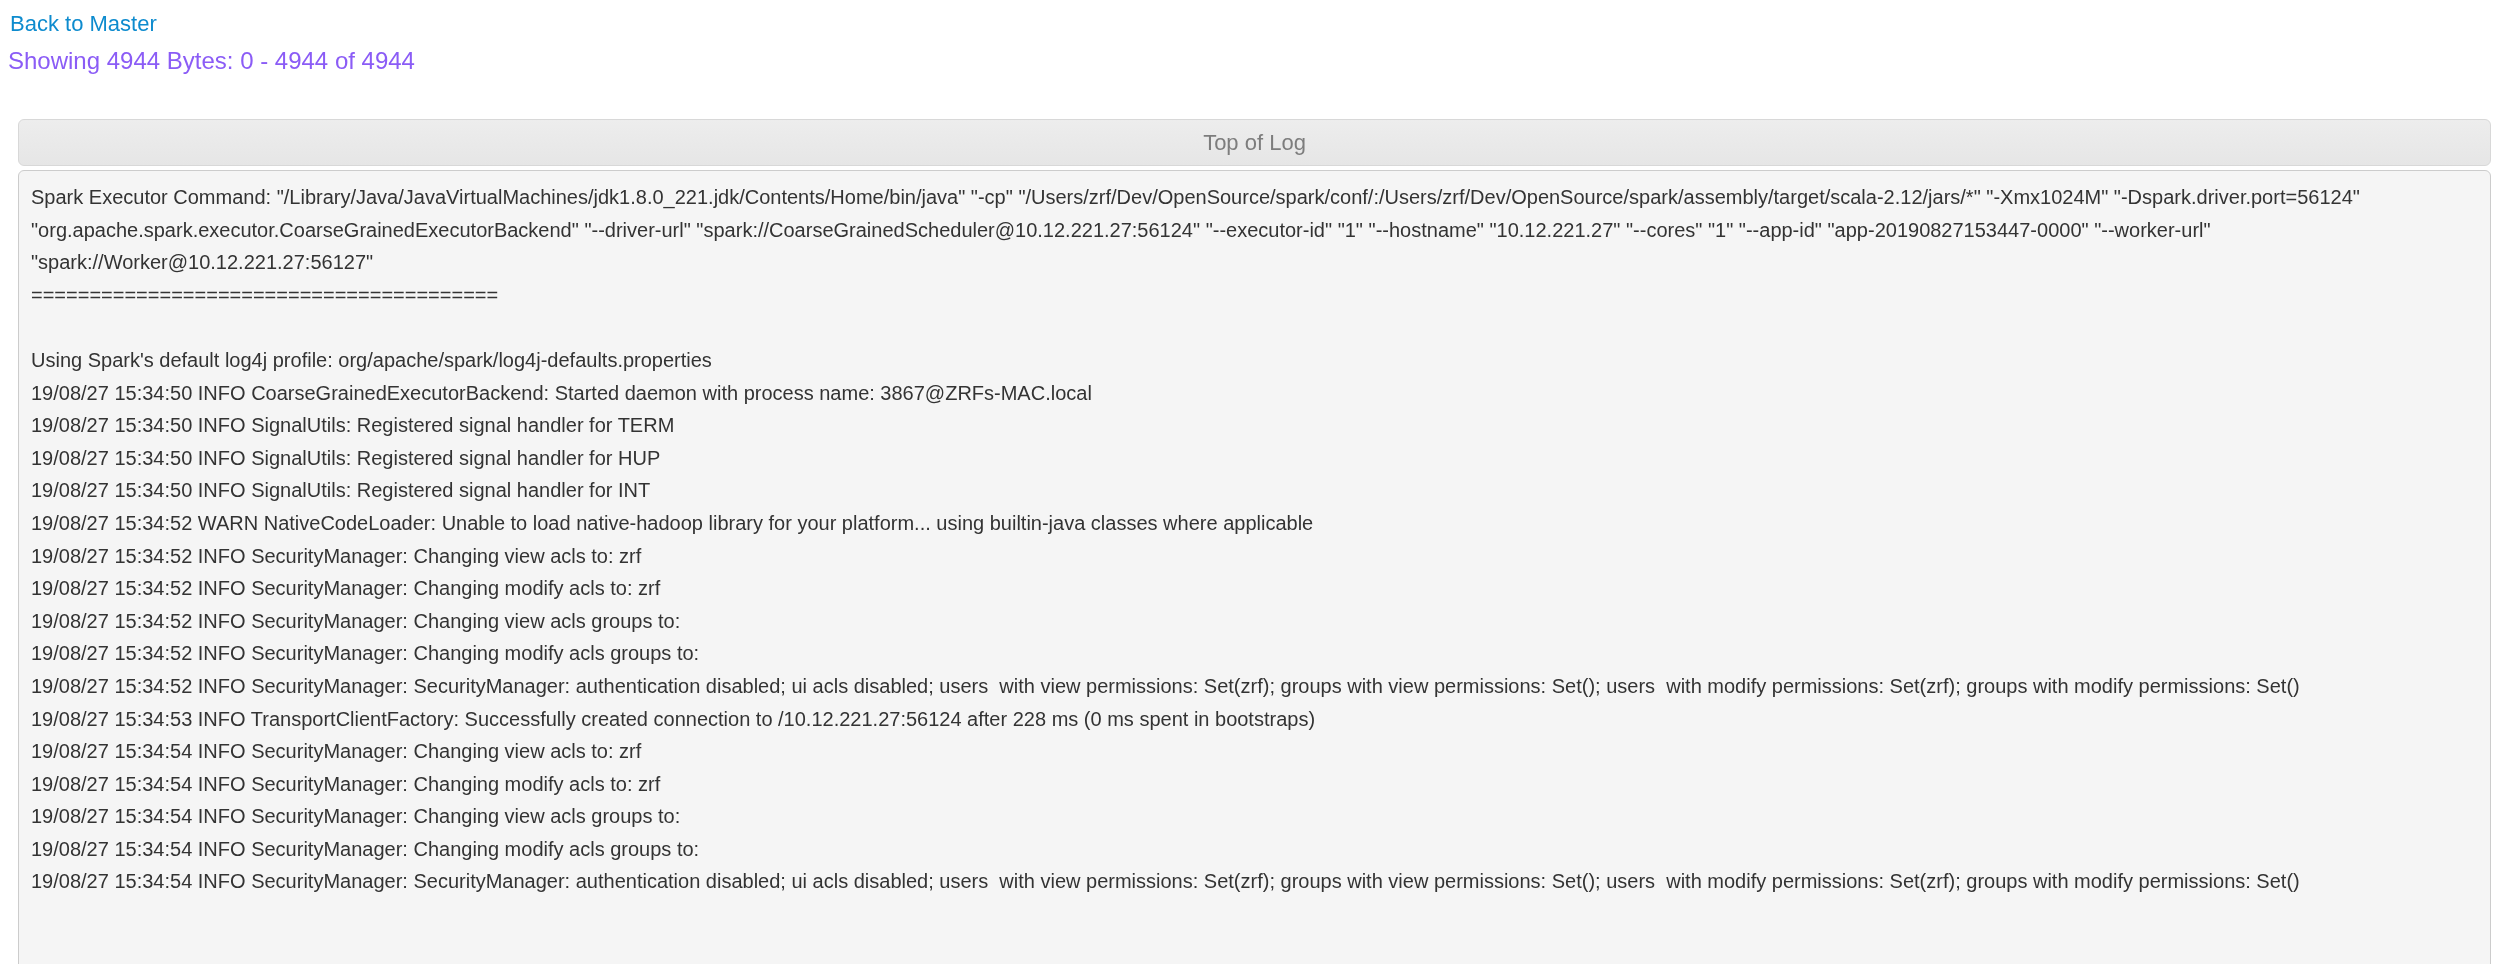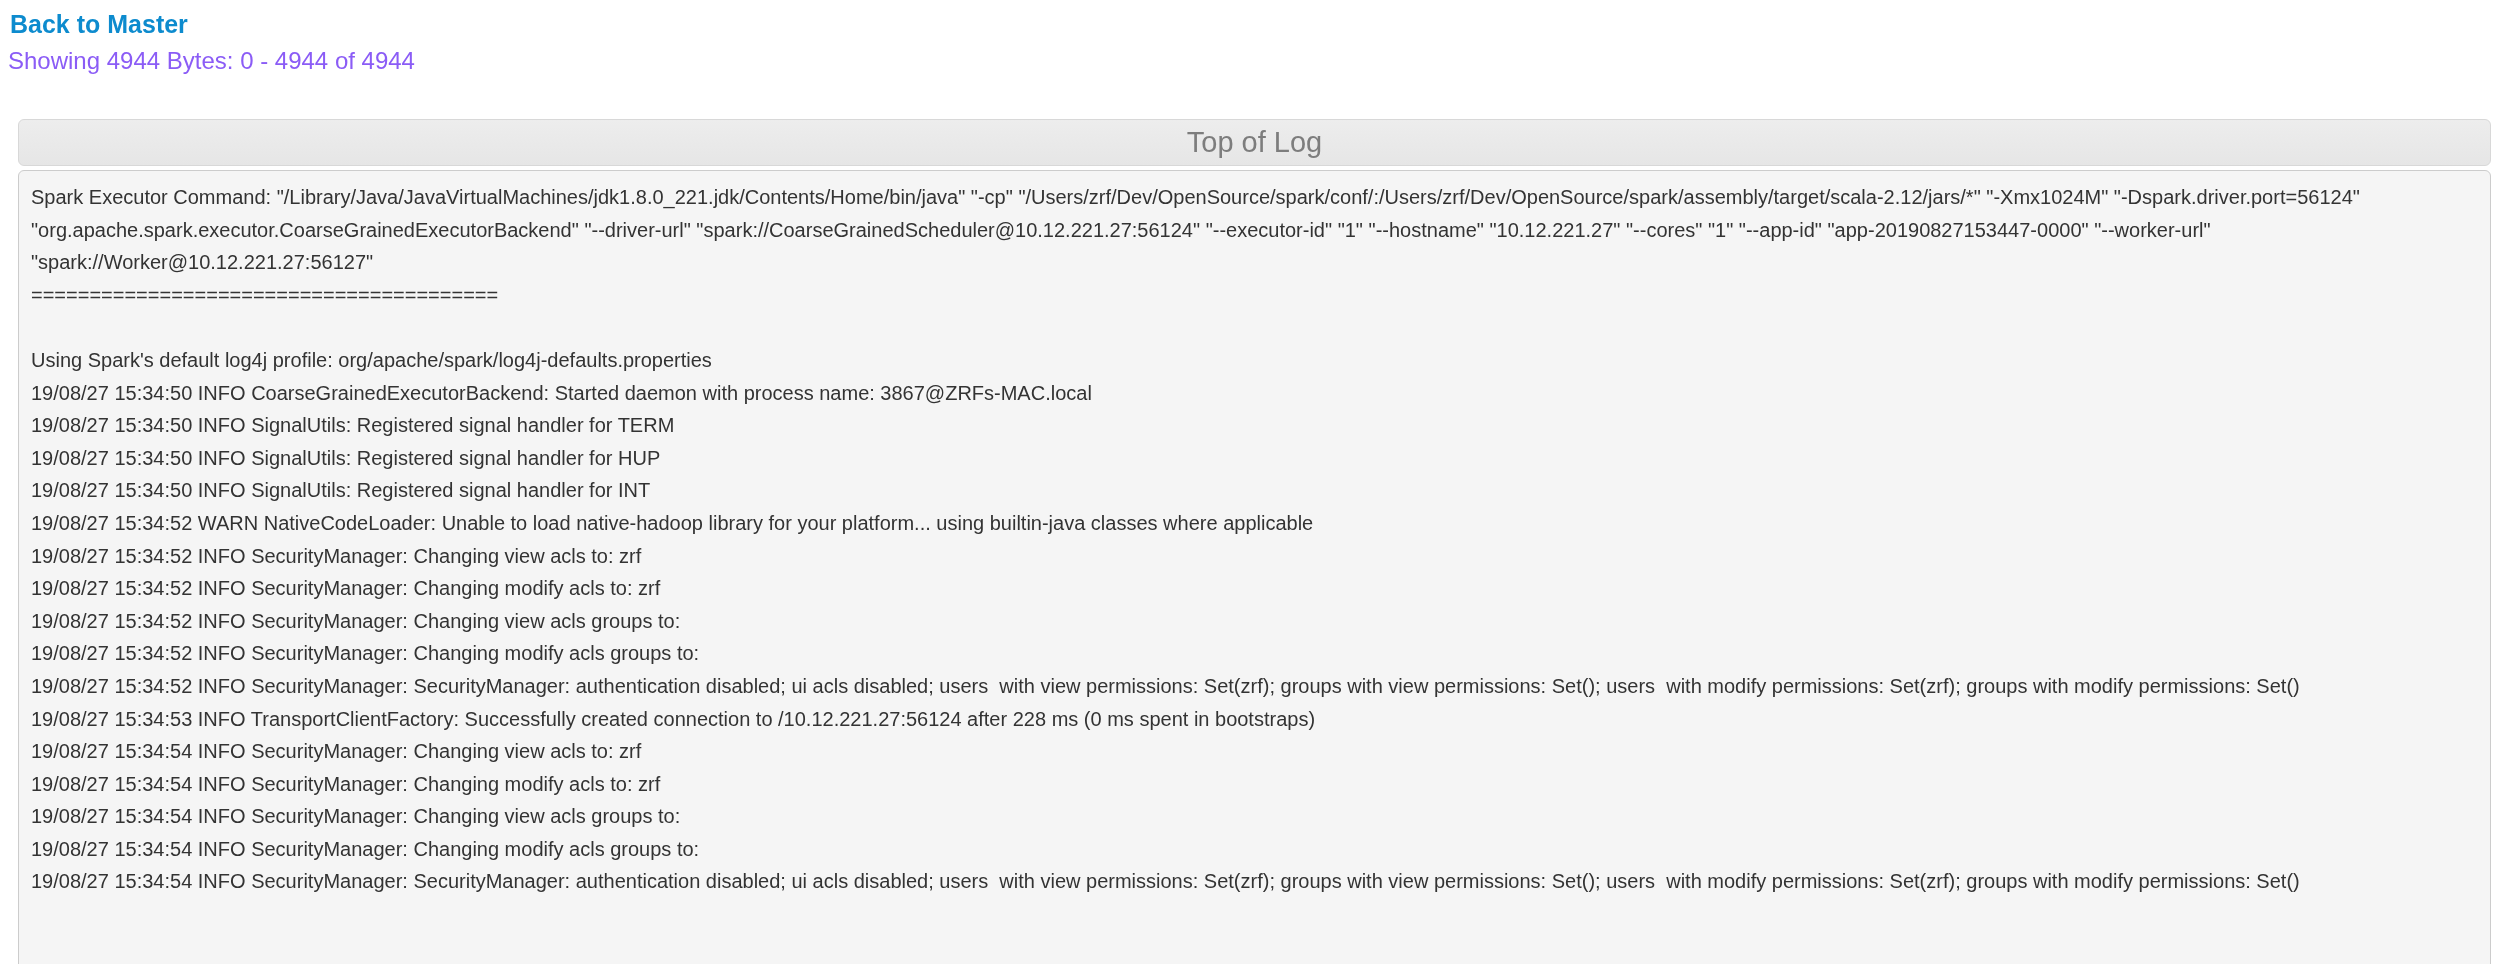--- a/index.html
+++ b/index.html
@@ -14,45 +14,44 @@
   }
   .page {
     width: 2510px;
     height: 964px;
     overflow: hidden;
     position: relative;
   }
   .back-link {
     display: inline-block;
     margin: 10px 0 0 10px;
-    font-size: 25px;
+    font-size: 22px;
     line-height: 28px;
     color: #0d8bce;
     text-decoration: none;
     cursor: pointer;
-    font-weight: bold;
   }
   .byte-info {
     margin: 9px 0 0 8px;
     font-size: 24px;
     line-height: 28px;
     color: #8b5cf6;
   }
   .panel {
     margin: 44px 19px 0 18px;
   }
   .panel-header {
     height: 47px;
     background: linear-gradient(#ededed, #e6e6e6);
     border: 1px solid #d8d8d8;
     border-radius: 6px;
     display: flex;
     align-items: center;
     justify-content: center;
-    font-size: 29px;
+    font-size: 22px;
     color: #7d7d7d;
     cursor: pointer;
     box-sizing: border-box;
     user-select: none;
   }
   .log-pre {
     margin-top: 4px;
     background: #f5f5f5;
     border: 1px solid #cccccc;
     border-radius: 6px;

